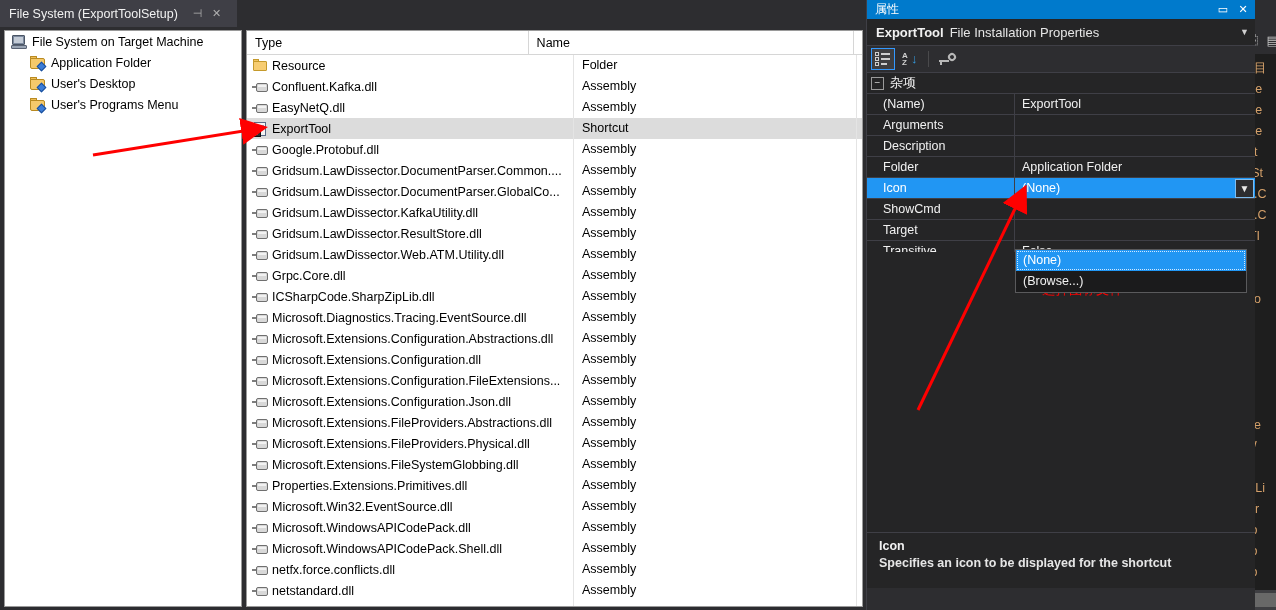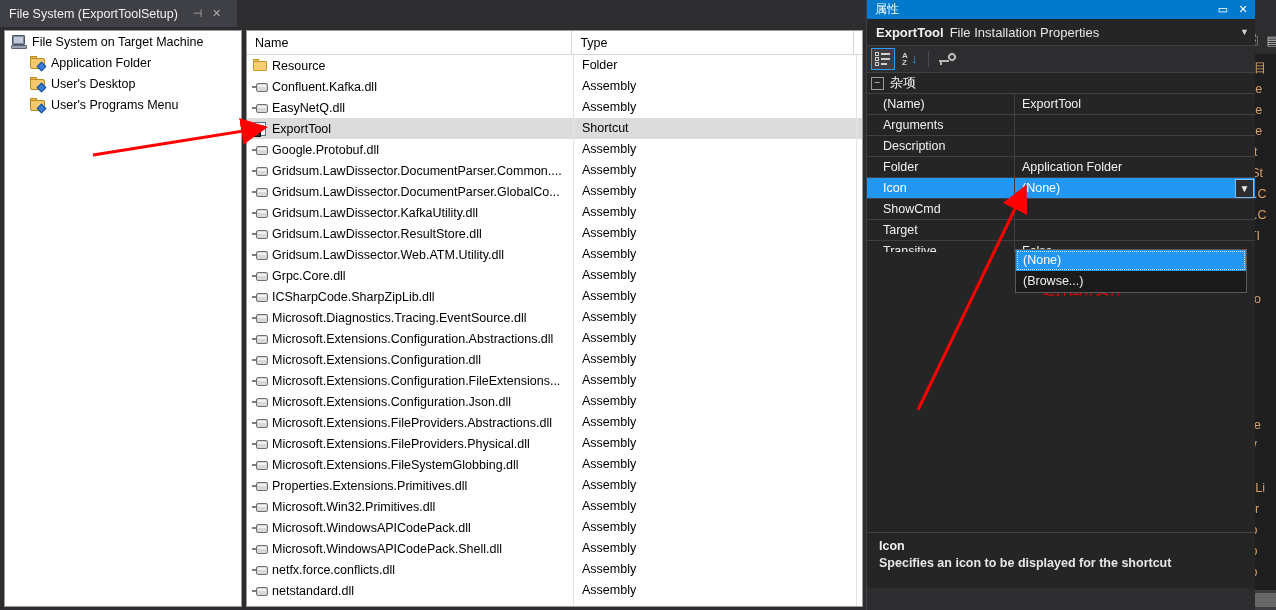--- a/index.html
+++ b/index.html
@@ -398,22 +398,22 @@
               <span class="ftab"></span>
               <span class="fbody"></span>
               <span class="fover"></span>
             </span>
        <span>User's Programs Menu</span>
      </div>
         </div>
 
       <div class="list-pane">
         <div class="list-header">
+          <div class="col col-type">Type</div>
           <div class="col col-name">Name</div>
-          <div class="col col-type">Type</div>
           <div class="col col-rest"></div>
         </div>
         <div class="list-rows" id="list-rows">
             <div class="list-row">
        <span class="cell-name">
          <span class="row-ico ico-folder2">
                   <span class="ft"></span>
                   <span class="fb"></span>
                 </span>
                 <span>Resource</span>
@@ -640,21 +640,21 @@
        </span>
        <span class="cell-type">Assembly</span>
        <span class="cell-rest"></span>
      </div>
             <div class="list-row">
        <span class="cell-name">
          <span class="row-ico ico-asm">
                   <span class="stub"></span>
                   <span class="box"></span>
                 </span>
-                <span>Microsoft.Win32.Primitives.dll</span>
+                <span>Microsoft.Win32.EventSource.dll</span>
        </span>
        <span class="cell-type">Assembly</span>
        <span class="cell-rest"></span>
      </div>
             <div class="list-row">
        <span class="cell-name">
          <span class="row-ico ico-asm">
                   <span class="stub"></span>
                   <span class="box"></span>
                 </span>

